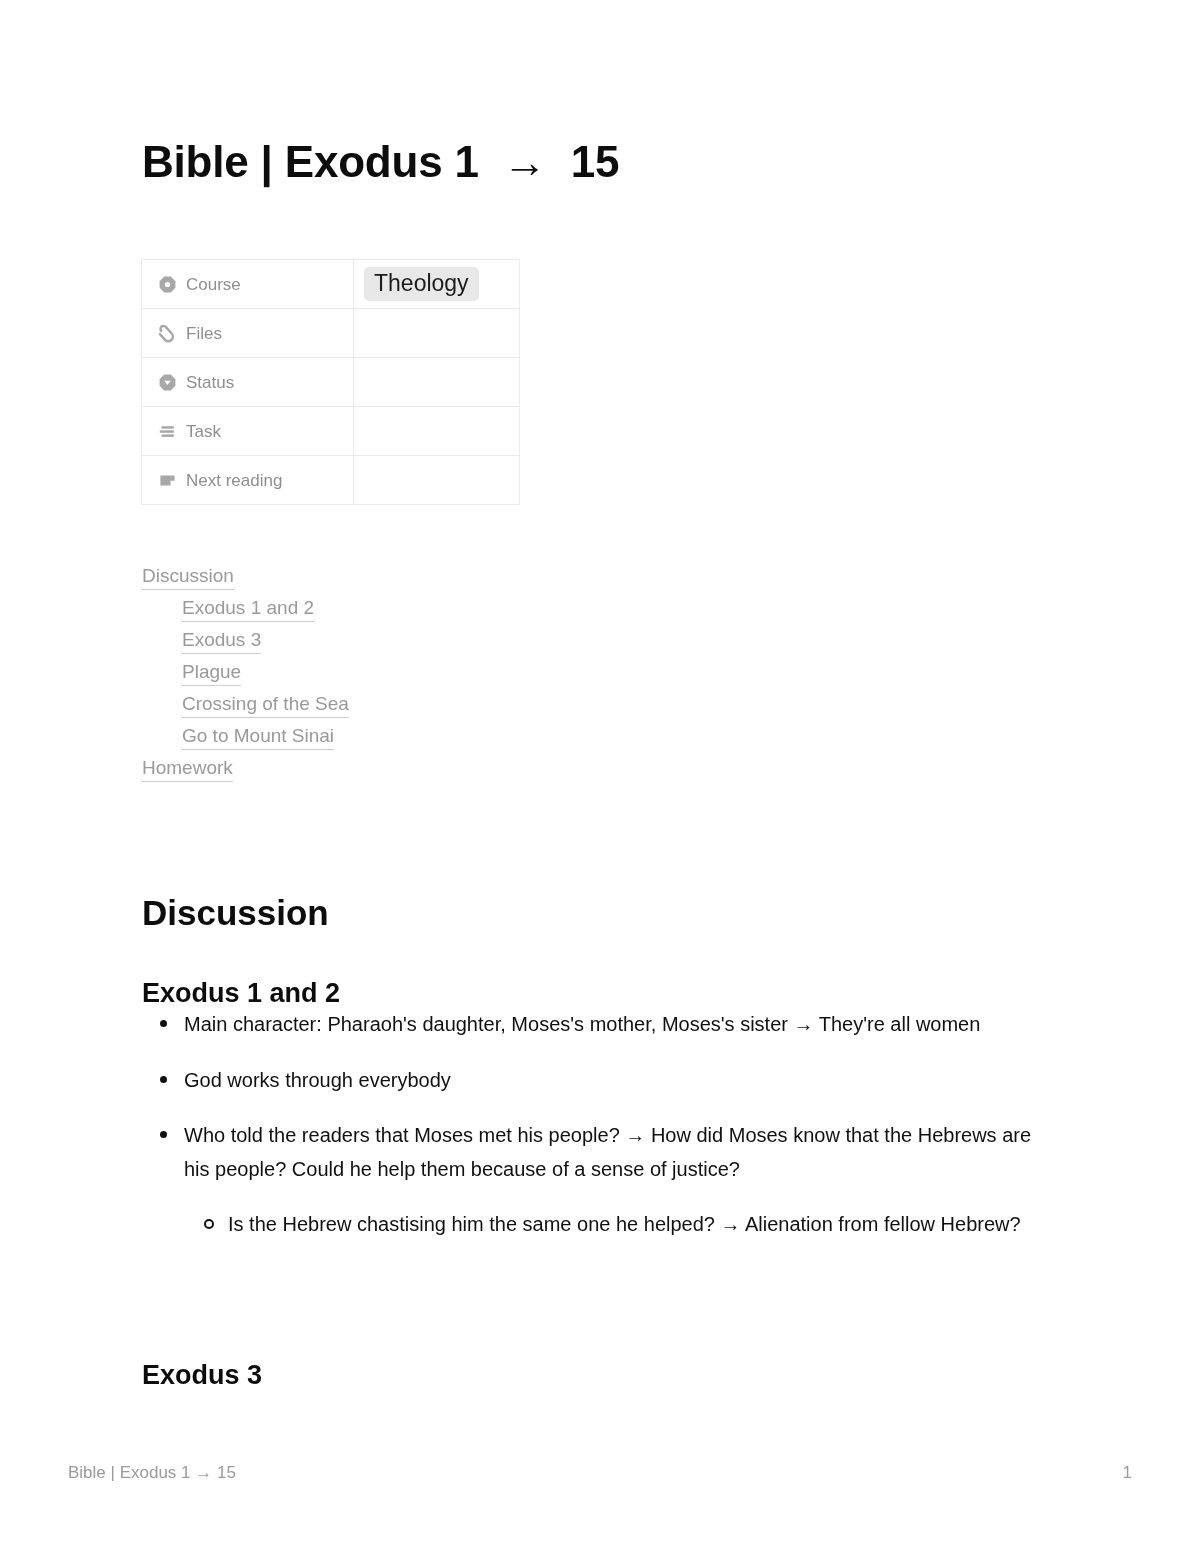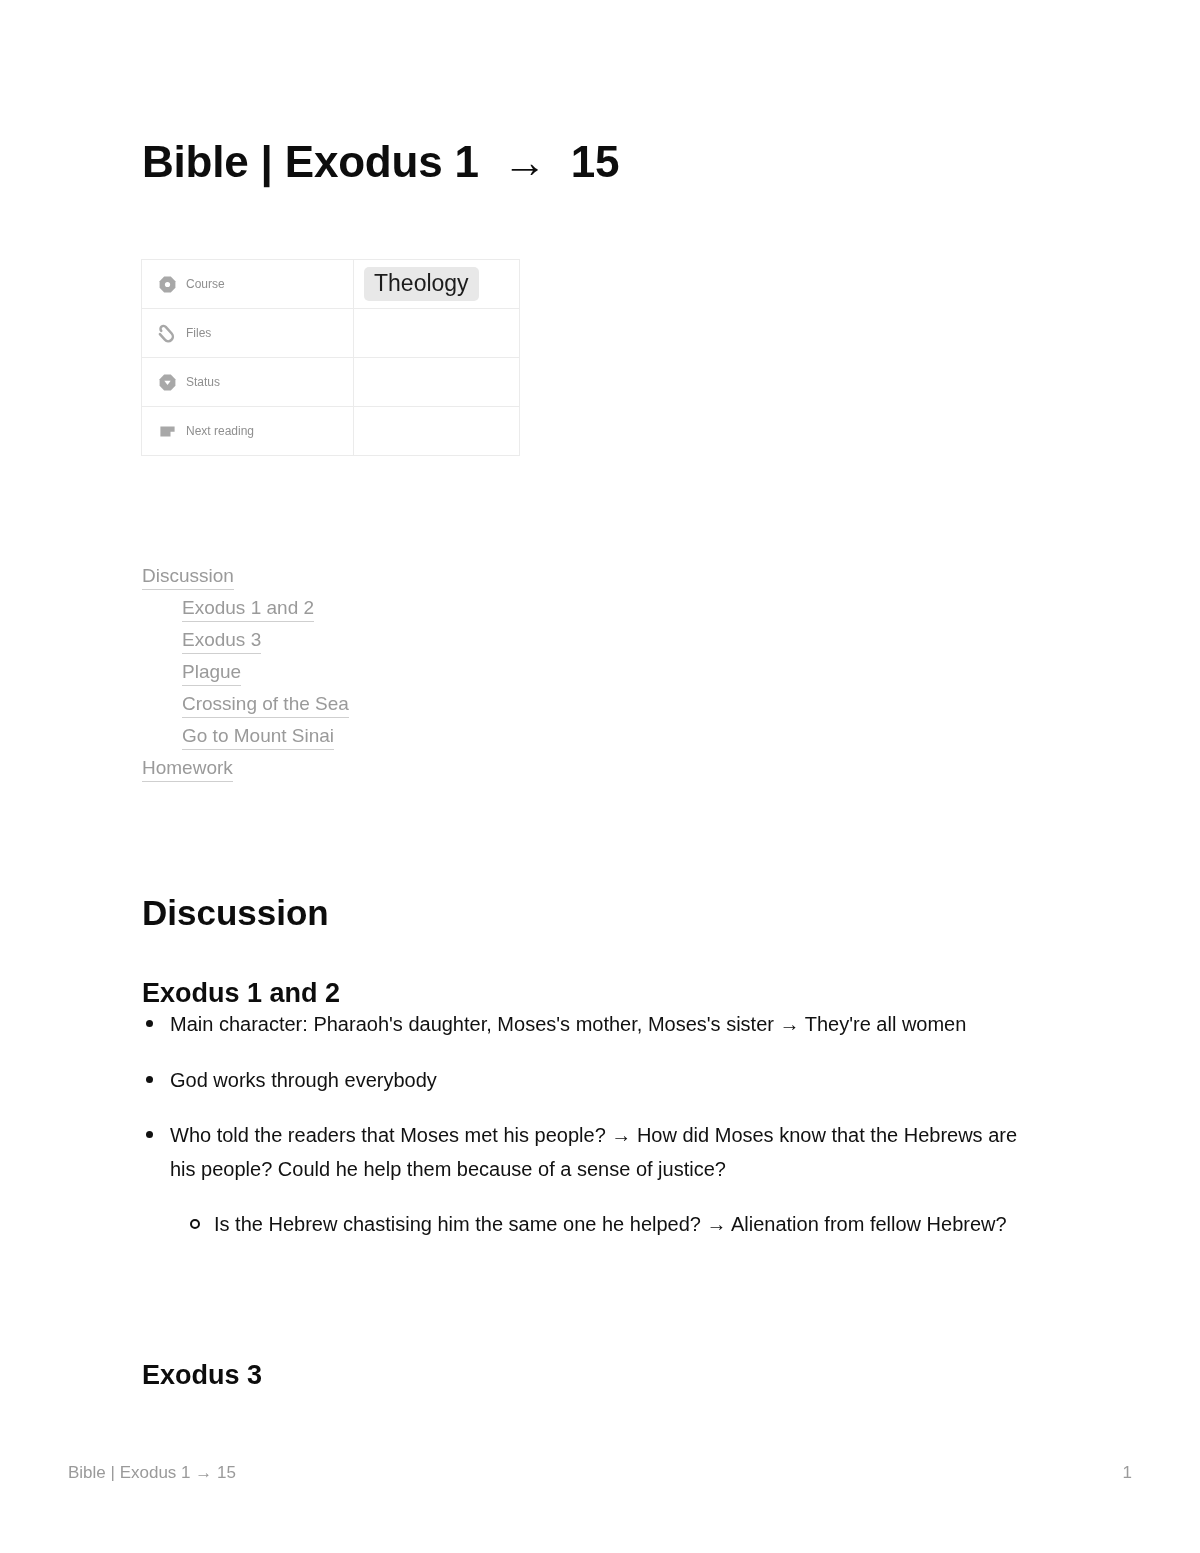--- a/index.html
+++ b/index.html
@@ -60,21 +60,21 @@
   .prop-table td.v {
     width: 155px;
     padding-left: 10px;
   }
   .prop-row-inner {
     display: flex;
     align-items: center;
     gap: 9px;
   }
   .prop-label {
-    font-size: 12px;
+    font-size: 17px;
     color: #8f8f8f;
     line-height: 1;
     white-space: nowrap;
   }
   .picon {
     width: 19px;
     height: 19px;
     flex: 0 0 19px;
     display: inline-block;
     position: relative;
@@ -128,21 +128,21 @@
     color: #0d0d0d;
     line-height: 1;
   }
   #h-discussion { top: 872px; }
   #h-ex12 { top: 958px; }
   #h-ex3 { top: 1340px; }
 
   
   .blist {
     position: absolute;
-    left: 130px;
+    left: 144px;
     top: 1008px;
     width: 910px;
   }
   .bullet {
     position: relative;
     padding-left: 40px;
     margin-bottom: 22px;
     font-size: 20px;
     line-height: 1.68;
     color: #111111;
@@ -237,20 +237,35 @@
                 <path d="M6.2 1.6h6.6l4.6 4.6v6.6l-4.6 4.6H6.2L1.6 12.8V6.2z" fill="#a8a8a8"></path>
                 <path d="M6.3 7.8h6.4L9.5 12z" fill="#ffffff"></path>
               </svg>
             </span>
             <span class="prop-label">Status</span>
           </div>
         </td>
         <td class="v"></td>
       </tr>
 
+      <tr>
+        <td class="k">
+          <div class="prop-row-inner">
+            <span class="picon">
+              <svg width="19" height="19" viewBox="0 0 19 19">
+                <rect x="3.6" y="4.2" width="12.2" height="2.5" fill="#a8a8a8"></rect>
+                <rect x="1.8" y="8.3" width="14" height="2.5" fill="#a8a8a8"></rect>
+                <rect x="3.6" y="12.4" width="12.2" height="2.5" fill="#a8a8a8"></rect>
+              </svg>
+            </span>
+            <span class="prop-label">Task</span>
+          </div>
+        </td>
+        <td class="v"></td>
+      </tr>
 
       <tr>
         <td class="k">
           <div class="prop-row-inner">
             <span class="picon">
               <svg width="19" height="19" viewBox="0 0 19 19">
                 <path d="M2.4 4.6h14.2v5.1h-4.1v4.7H2.4z" fill="#a8a8a8"></path>
               </svg>
             </span>
             <span class="prop-label">Next reading</span>

